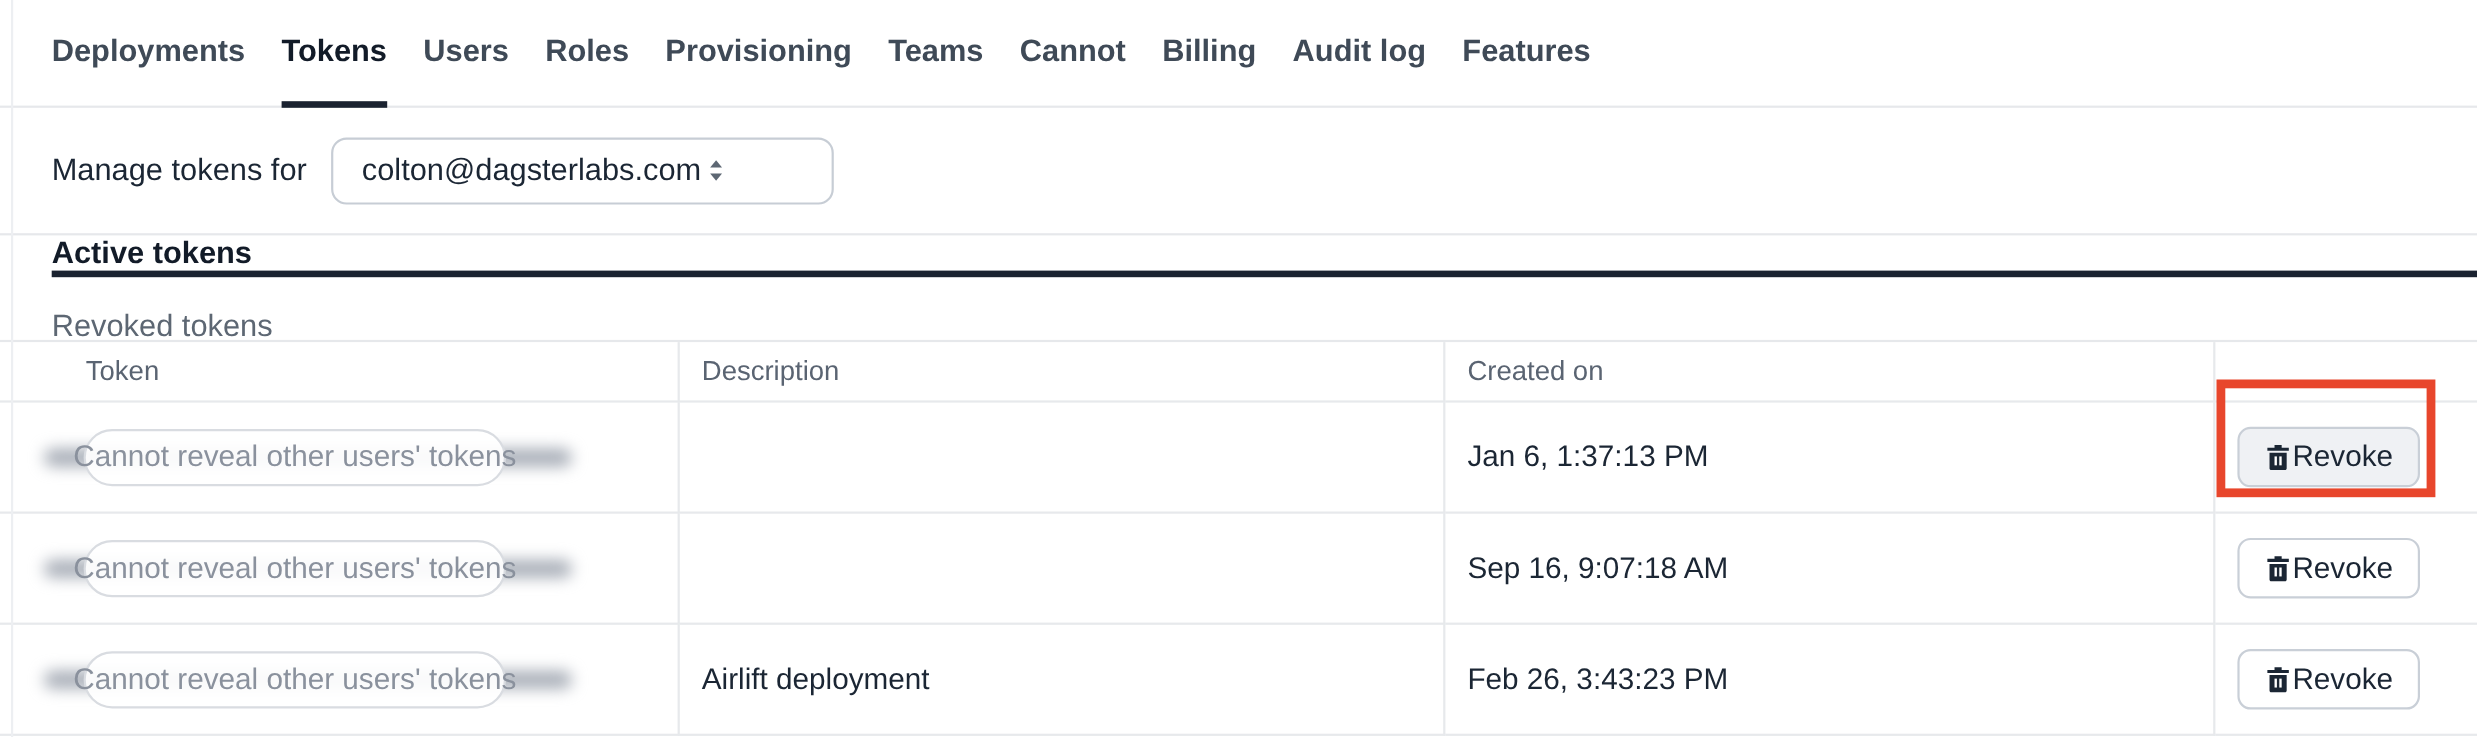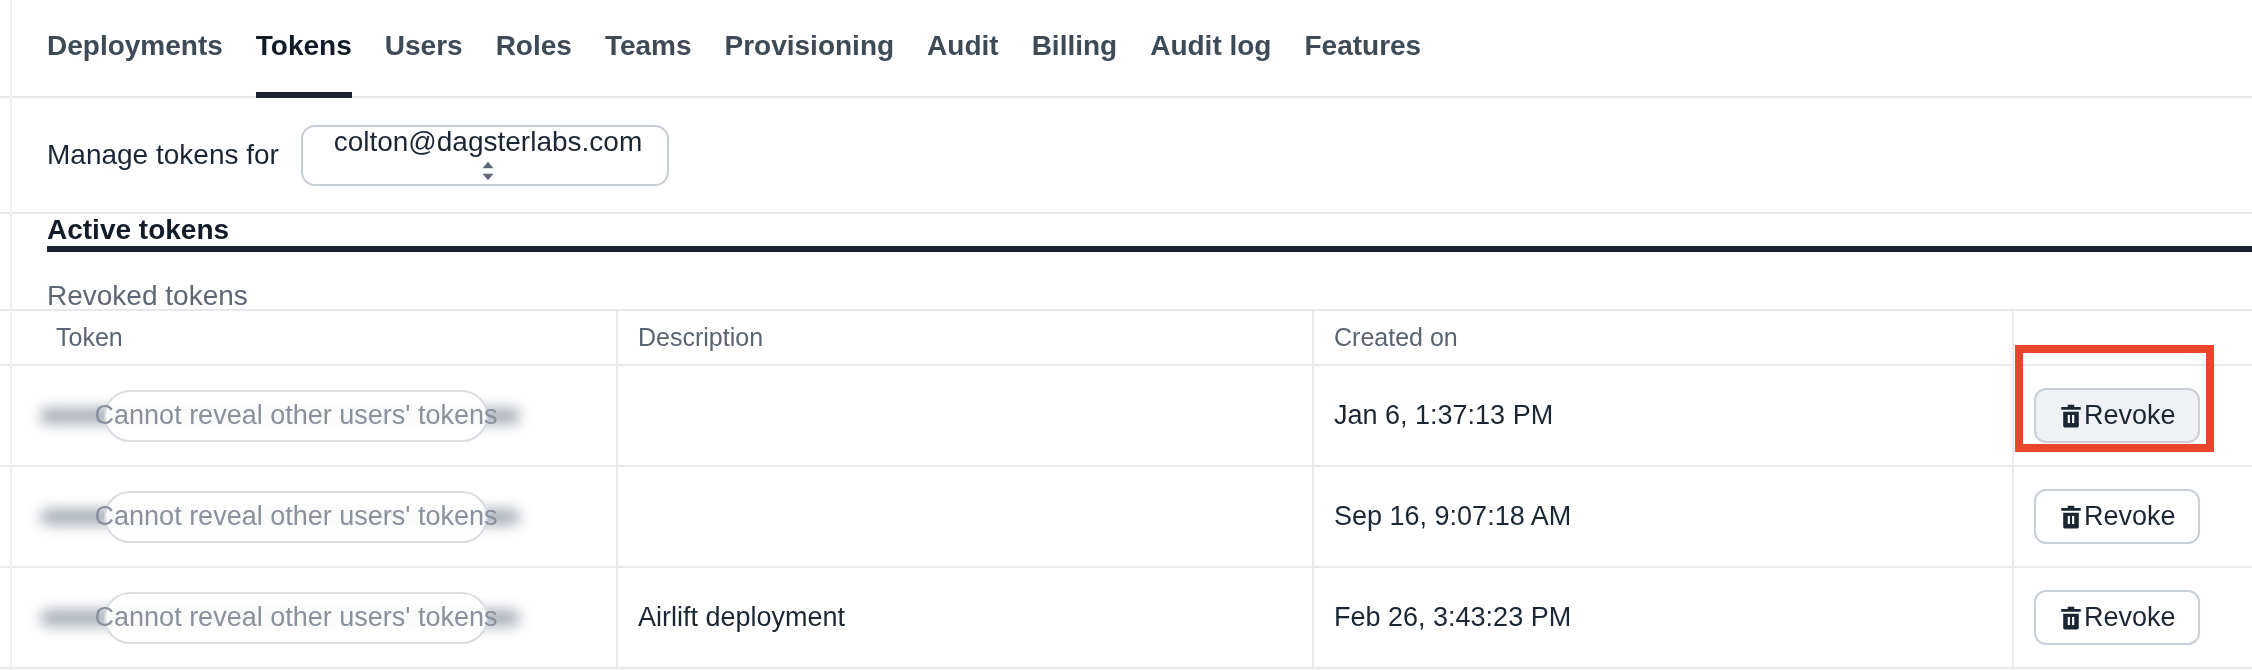--- a/index.html
+++ b/index.html
@@ -15,47 +15,47 @@
   .tabbar{ display:flex; align-items:stretch; gap:33px; height:98px; padding-left:47px;
            border-bottom:2px solid #e6e8eb; }
   .tab{ display:flex; align-items:center; font-size:28px; font-weight:600; color:#3f4a57;
         border-bottom:6px solid transparent; margin-bottom:-2px; cursor:pointer; white-space:nowrap; }
   .tab.active{ color:#121b28; font-weight:700; border-bottom-color:#1a2230; }
 
   
   .manage-row{ height:116px; display:flex; align-items:center; gap:22px; padding-left:47px;
                border-bottom:2px solid #e6e8eb; }
   .manage-label{ font-size:28px; color:#1b2634; }
-  .user-select{ width:368px; height:61px; border:2px solid #c7cdd5; border-radius:14px; background:#fff;
-                display:flex; align-items:center; justify-content:flex-end;
-                padding:0 20px 0 26px; cursor:pointer;flex-direction:column; }
+  .user-select{ width:457px; height:61px; border:2px solid #c7cdd5; border-radius:14px; background:#fff;
+                display:flex; align-items:center; justify-content:flex-start;
+                padding:0 20px 0 26px; cursor:pointer; }
   .user-select .value{ font-size:28px; color:#1b2634; }
 
   
   .subtab-row{ height:97px; display:flex; align-items:stretch; gap:30px; padding-left:47px;
                border-bottom:2px solid #e6e8eb;flex-direction:column; }
   .subtab{ display:flex; align-items:center; font-size:28px; border-bottom:6px solid transparent;
            margin-bottom:-2px; cursor:pointer; white-space:nowrap; }
   .subtab.active{ color:#121b28; font-weight:700; border-bottom-color:#1a2230; }
   .subtab.inactive{ color:#5d6773; font-weight:400; }
 
   
   table{ width:2252px; border-collapse:collapse; table-layout:fixed; }
   th{ height:54px; font-size:25px; font-weight:400; color:#5a6472; text-align:left;
       padding:0 0 0 20px; border-bottom:2px solid #e7e9ec; border-right:2px solid #e7e9ec; }
-  th.col-token{ padding-left:56px; }
+  th.col-token{ padding-left:78px; }
   th.col-actions{ border-right:none; }
   td{ height:101px; font-size:27px; color:#1b2634; vertical-align:middle;
       padding:0 0 0 20px; border-bottom:2px solid #e7e9ec; border-right:2px solid #e7e9ec; }
   td.cell-token{ padding:0; position:relative; }
   td.cell-actions{ border-right:none; }
 
   .blur-bar{ position:absolute; left:40px; top:50%; transform:translateY(-50%);
              width:480px; height:16px; border-radius:8px; background:#a6acb6; filter:blur(7px); }
-  .token-pill{ position:absolute; left:104px; top:50%; transform:translateY(-50%);
+  .token-pill{ position:absolute; left:76px; top:50%; transform:translateY(-50%);
                width:384px; height:52px; border:2px solid #d9dce1; border-radius:27px;
                background:rgba(255,255,255,0.92); display:flex; align-items:center; justify-content:center;
                font-size:27px; color:#8a919d; white-space:nowrap; }
 
   .revoke-btn{ display:inline-flex; align-items:center; height:55px; padding:0 22px;
                border:2px solid #c9cfd7; border-radius:12px; background:#ffffff;
                font-size:27px; color:#1b2634; font-family:inherit; cursor:pointer; }
   tr.annotated .revoke-btn{ background:#eff1f4; }
 
   .annotation-box{ position:absolute; left:2015px; top:345px; width:199px; height:107px;
@@ -66,23 +66,23 @@
 </head>
 <body>
 
 <div class="left-hairline"></div>
 
 <nav class="tabbar">
   <div class="tab">Deployments</div>
   <div class="tab active">Tokens</div>
   <div class="tab">Users</div>
   <div class="tab">Roles</div>
+  <div class="tab">Provisioning</div>
   <div class="tab">Teams</div>
-  <div class="tab">Provisioning</div>
-  <div class="tab">Audit</div>
+  <div class="tab">Cannot</div>
   <div class="tab">Billing</div>
   <div class="tab">Audit log</div>
   <div class="tab">Features</div>
 </nav>
 
 <div class="manage-row">
   <span class="manage-label">Manage tokens for</span>
   <div class="user-select">
     <span class="value">colton@dagsterlabs.com</span>
     <span class="icon">

